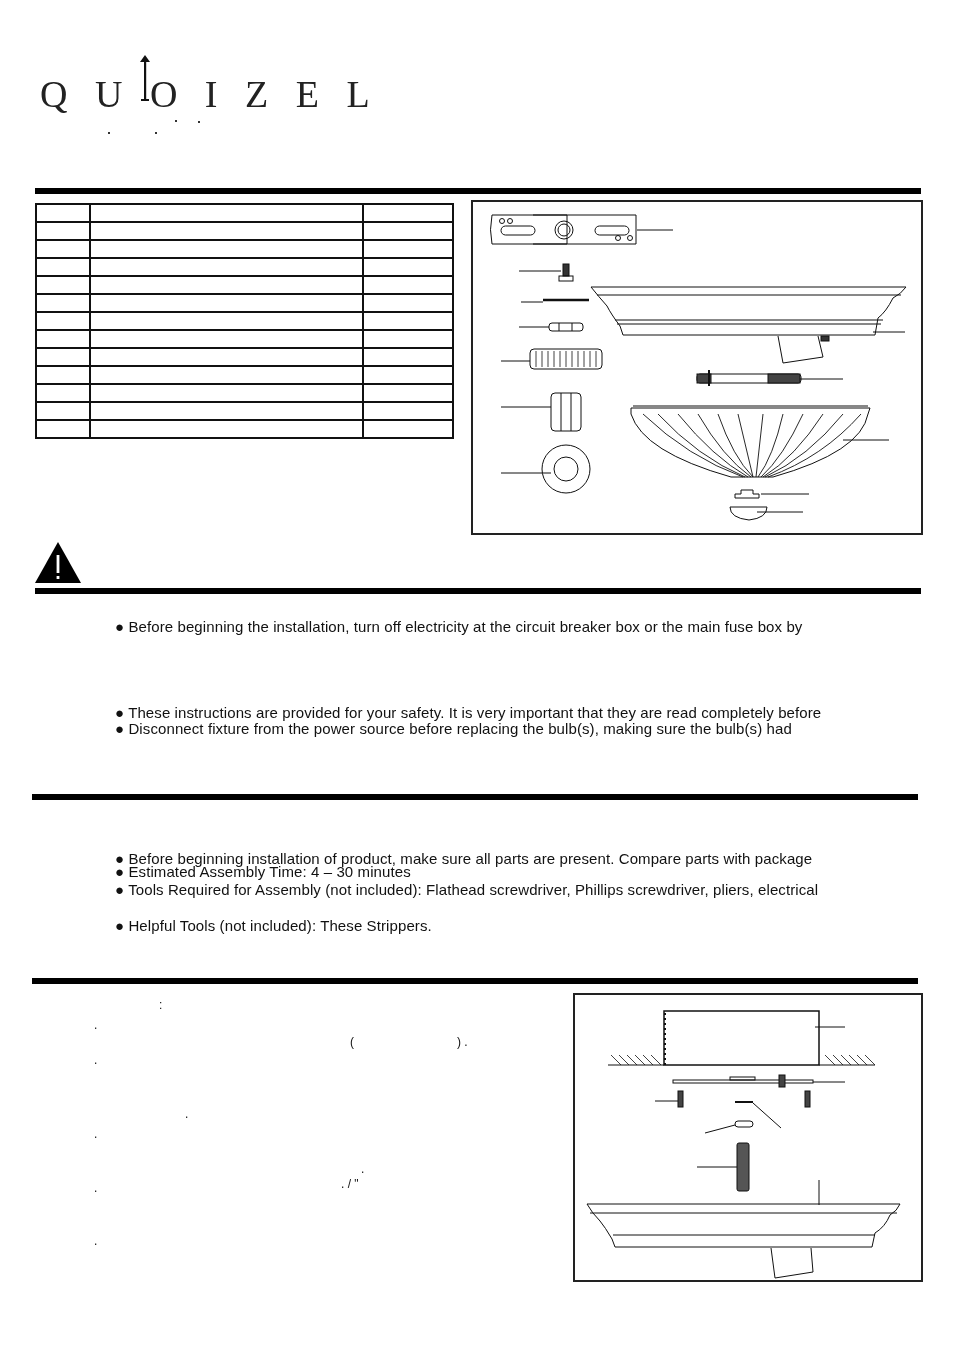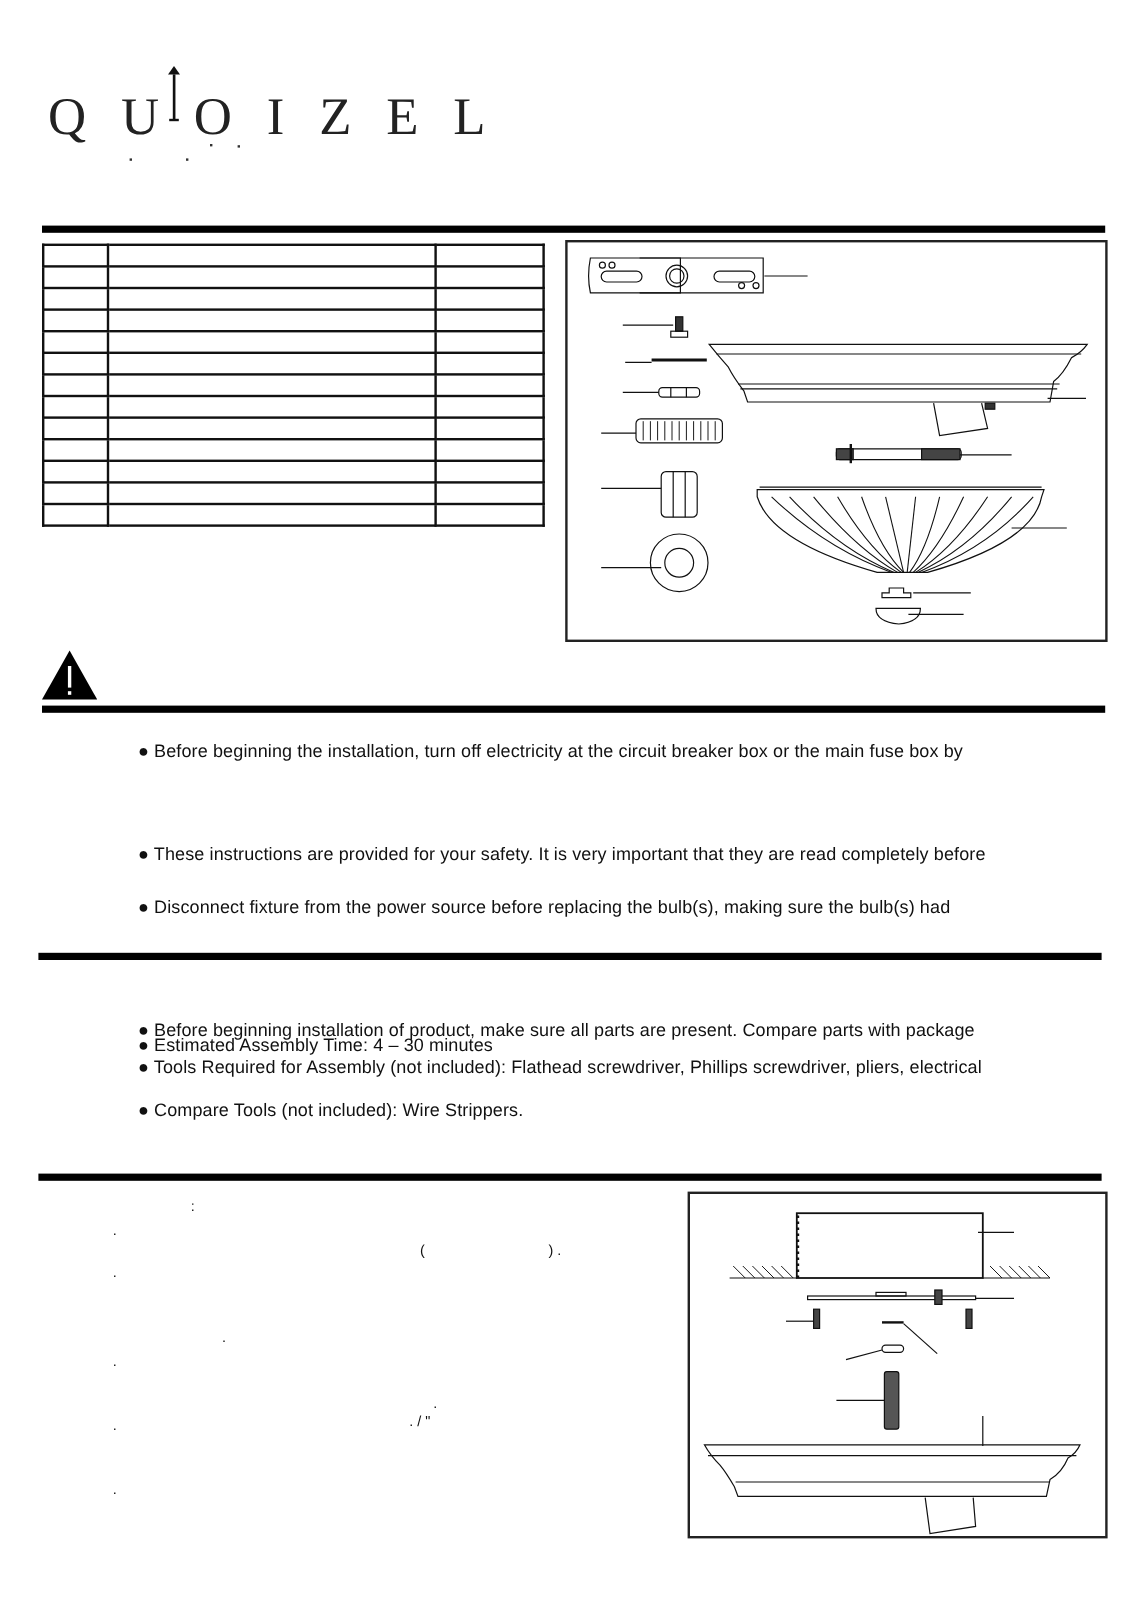--- a/index.html
+++ b/index.html
@@ -1,19 +1,19 @@
 <!DOCTYPE html>
 <html><head>
 <meta charset="utf-8">
 <style>
   html,body{margin:0;padding:0;background:#fff;}
   body{width:954px;height:1350px;position:relative;overflow:hidden;font-family:"Liberation Sans",sans-serif;color:#111;}
   .abs{position:absolute;}
   .logo{left:40px;top:50px;width:210px;height:60px;}
-  .logo-text{position:absolute;left:0;top:22px;font-family:"Liberation Serif",serif;font-size:44px;letter-spacing:9px;color:#222;white-space:nowrap;}
+  .logo-text{position:absolute;left:0;top:22px;font-family:"Liberation Serif",serif;font-size:38px;letter-spacing:9px;color:#222;white-space:nowrap;}
   .dot{position:absolute;width:2px;height:2px;background:#333;}
   .rule{position:absolute;background:#000;height:6px;}
   table.parts{position:absolute;left:35px;top:203px;width:419px;border-collapse:collapse;}
   table.parts td{border:2px solid #111;height:16px;padding:0;}
   table.parts td.c1{width:52px;} table.parts td.c3{width:88px;}
   .diagram{position:absolute;border:2px solid #222;background:#fff;}
   .warn-tri{left:34px;top:541px;width:48px;height:43px;}
   .bullet{position:absolute;left:86px;font-size:15px;white-space:nowrap;letter-spacing:0.1px;margin-left:29px;}
   .step-mark{position:absolute;font-size:12px;}
 </style>
@@ -201,27 +201,27 @@
 
 <svg class="abs warn-tri" viewBox="0 0 48 43">
   <path d="M24 1 L47 42 L1 42 Z" fill="#000"></path>
   <rect x="22.6" y="14" width="2.8" height="18" fill="#fff"></rect>
   <rect x="22.6" y="35" width="2.8" height="3" fill="#fff"></rect>
 </svg>
 <div class="rule" style="left:35px;top:588px;width:886px"></div>
 
 <div class="bullet" style="top:618px">● Before beginning the installation, turn off electricity at the circuit breaker box or the main fuse box by</div>
 <div class="bullet" style="top:704px">● These instructions are provided for your safety. It is very important that they are read completely before</div>
-<div class="bullet" style="top:748px">● Disconnect fixture from the power source before replacing the bulb(s), making sure the bulb(s) had</div>
+<div class="bullet" style="top:720px">● Disconnect fixture from the power source before replacing the bulb(s), making sure the bulb(s) had</div>
 
 <div class="rule" style="left:32px;top:794px;width:886px"></div>
 <div class="bullet" style="top:850px">● Before beginning installation of product, make sure all parts are present. Compare parts with package</div>
 <div class="bullet" style="top:863px">● Estimated Assembly Time: 4 – 30 minutes</div>
 <div class="bullet" style="top:881px">● Tools Required for Assembly (not included): Flathead screwdriver,  Phillips screwdriver, pliers, electrical</div>
-<div class="bullet" style="top:917px">● Compare Tools (not included): Wire Strippers.</div>
+<div class="bullet" style="top:917px">● Helpful Tools (not included): These Strippers.</div>
 
 <div class="rule" style="left:32px;top:978px;width:886px"></div>
 <div class="step-mark" style="left:159px;top:998px">:</div>
 <div class="step-mark" style="left:94px;top:1018px">.</div>
 <div class="step-mark" style="left:350px;top:1035px">(</div>
 <div class="step-mark" style="left:457px;top:1035px">) .</div>
 <div class="step-mark" style="left:94px;top:1053px">.</div>
 <div class="step-mark" style="left:185px;top:1107px">.</div>
 <div class="step-mark" style="left:94px;top:1127px">.</div>
 <div class="step-mark" style="left:361px;top:1162px">.</div>

